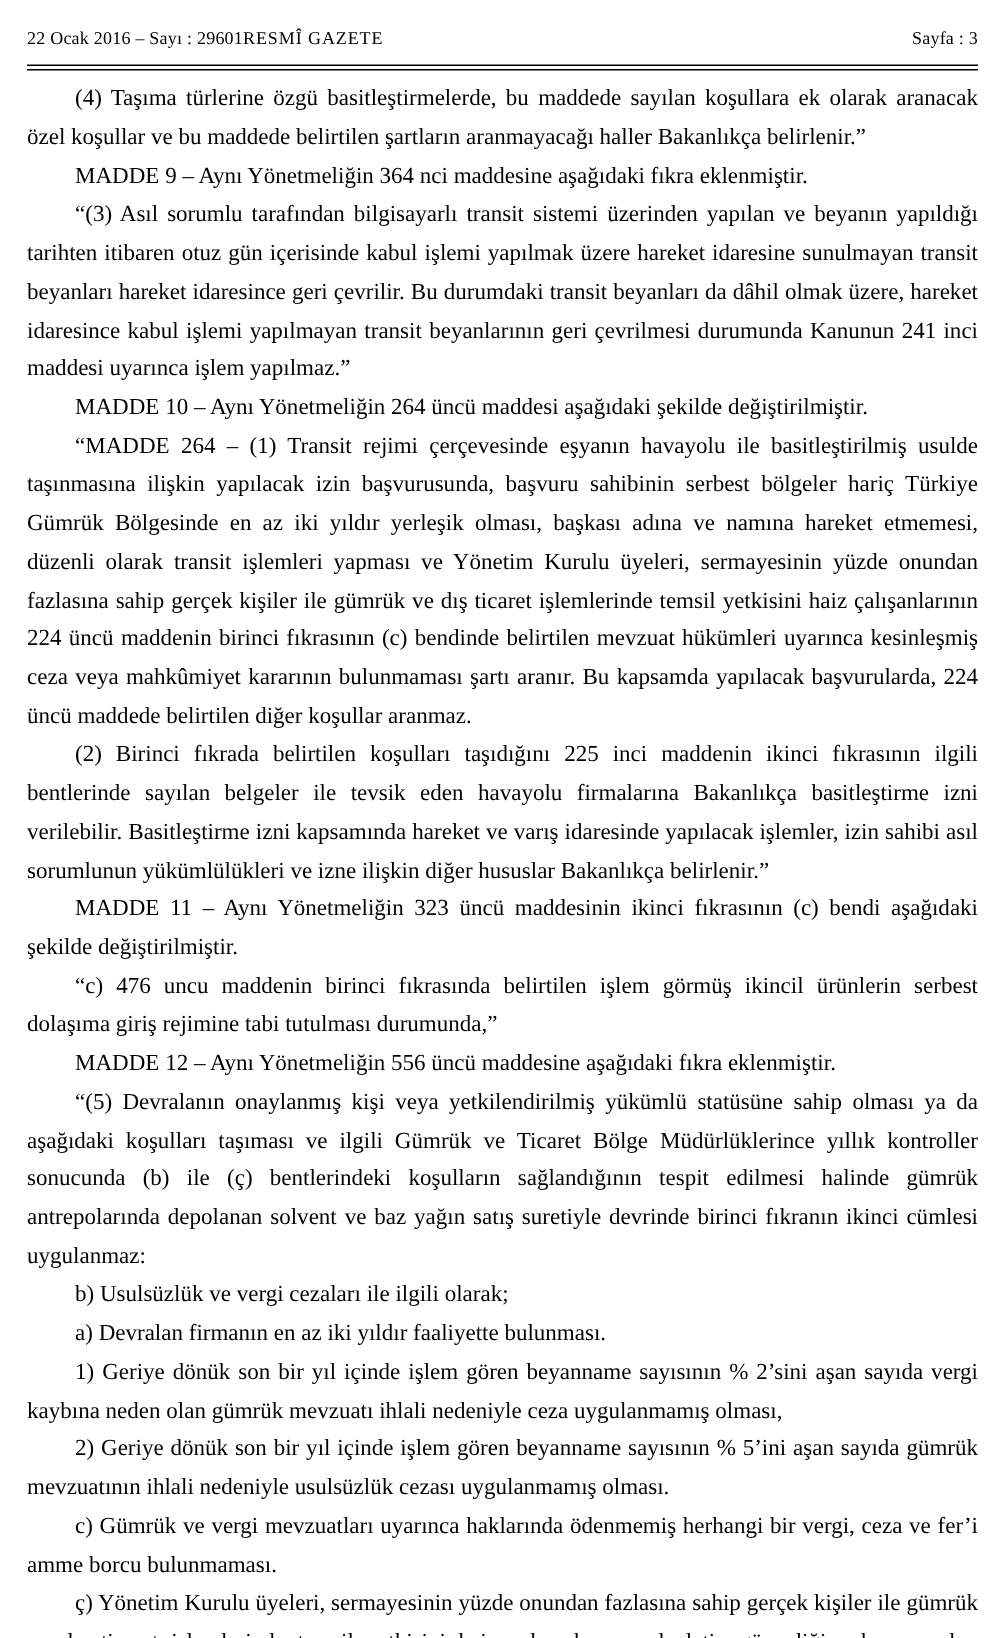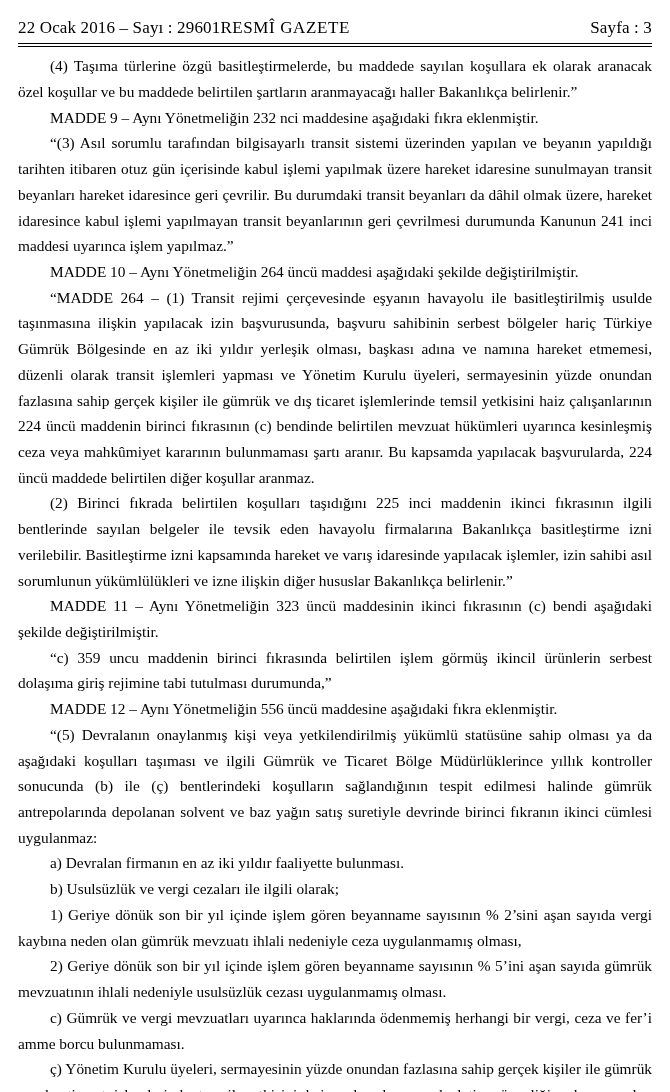--- a/index.html
+++ b/index.html
@@ -21,21 +21,21 @@
     position: relative;
     box-sizing: border-box;
     padding: 0 18px;
   }
 
   
   .header {
     display: flex;
     align-items: baseline;
     justify-content: space-between;
-    font-size: 17px;
+    font-size: 12px;
     letter-spacing: 0.15px;
     padding-top: 18px;
     height: 22px;
     white-space: nowrap;
   }
   .header-left  { flex: 0 0 auto; text-align: left; }
   .header-center{ flex: 1 1 auto; text-align: left; letter-spacing: 0.6px; }
   .header-right { flex: 0 0 auto; text-align: left; }
 
   .rule-double {
@@ -69,30 +69,30 @@
   <div class="header">
     <div class="header-left">22 Ocak 2016 – Sayı : 29601</div>
     <div class="header-center">RESMÎ GAZETE</div>
     <div class="header-right">Sayfa : 3</div>
   </div>
 
   <div class="rule-double"></div>
 
   <div class="body" id="body-text">
       <p><span>(4) Taşıma türlerine özgü basitleştirmelerde, bu maddede sayılan koşullara ek olarak aranacak özel koşullar ve bu maddede belirtilen şartların aranmayacağı haller Bakanlıkça belirlenir.”</span></p>
-      <p><span class="mlabel">MADDE 9</span><span> – Aynı Yönetmeliğin 232 nci maddesine aşağıdaki fıkra eklenmiştir.</span></p>
+      <p><span class="mlabel">MADDE 9</span><span> – Aynı Yönetmeliğin 364 nci maddesine aşağıdaki fıkra eklenmiştir.</span></p>
       <p><span>“(3) Asıl sorumlu tarafından bilgisayarlı transit sistemi üzerinden yapılan ve beyanın yapıldığı tarihten itibaren otuz gün içerisinde kabul işlemi yapılmak üzere hareket idaresine sunulmayan transit beyanları hareket idaresince geri çevrilir. Bu durumdaki transit beyanları da dâhil olmak üzere, hareket idaresince kabul işlemi yapılmayan transit beyanlarının geri çevrilmesi durumunda Kanunun 241 inci maddesi uyarınca işlem yapılmaz.”</span></p>
       <p><span class="mlabel">MADDE 10</span><span> – Aynı Yönetmeliğin 264 üncü maddesi aşağıdaki şekilde değiştirilmiştir.</span></p>
       <p><span class="mlabel">“MADDE 264</span><span> – (1) Transit rejimi çerçevesinde eşyanın havayolu ile basitleştirilmiş usulde taşınmasına ilişkin yapılacak izin başvurusunda, başvuru sahibinin serbest bölgeler hariç Türkiye Gümrük Bölgesinde en az iki yıldır yerleşik olması, başkası adına ve namına hareket etmemesi, düzenli olarak transit işlemleri yapması ve Yönetim Kurulu üyeleri, sermayesinin yüzde onundan fazlasına sahip gerçek kişiler ile gümrük ve dış ticaret işlemlerinde temsil yetkisini haiz çalışanlarının 224 üncü maddenin birinci fıkrasının (c) bendinde belirtilen mevzuat hükümleri uyarınca kesinleşmiş ceza veya mahkûmiyet kararının bulunmaması şartı aranır. Bu kapsamda yapılacak başvurularda, 224 üncü maddede belirtilen diğer koşullar aranmaz.</span></p>
       <p><span>(2) Birinci fıkrada belirtilen koşulları taşıdığını 225 inci maddenin ikinci fıkrasının ilgili bentlerinde sayılan belgeler ile tevsik eden havayolu firmalarına Bakanlıkça basitleştirme izni verilebilir. Basitleştirme izni kapsamında hareket ve varış idaresinde yapılacak işlemler, izin sahibi asıl sorumlunun yükümlülükleri ve izne ilişkin diğer hususlar Bakanlıkça belirlenir.”</span></p>
       <p><span class="mlabel">MADDE 11</span><span> – Aynı Yönetmeliğin 323 üncü maddesinin ikinci fıkrasının (c) bendi aşağıdaki şekilde değiştirilmiştir.</span></p>
-      <p><span>“c) 359 uncu maddenin birinci fıkrasında belirtilen işlem görmüş ikincil ürünlerin serbest dolaşıma giriş rejimine tabi tutulması durumunda,”</span></p>
+      <p><span>“c) 476 uncu maddenin birinci fıkrasında belirtilen işlem görmüş ikincil ürünlerin serbest dolaşıma giriş rejimine tabi tutulması durumunda,”</span></p>
       <p><span class="mlabel">MADDE 12</span><span> – Aynı Yönetmeliğin 556 üncü maddesine aşağıdaki fıkra eklenmiştir.</span></p>
       <p><span>“(5) Devralanın onaylanmış kişi veya yetkilendirilmiş yükümlü statüsüne sahip olması ya da aşağıdaki koşulları taşıması ve ilgili Gümrük ve Ticaret Bölge Müdürlüklerince yıllık kontroller sonucunda (b) ile (ç) bentlerindeki koşulların sağlandığının tespit edilmesi halinde gümrük antrepolarında depolanan solvent ve baz yağın satış suretiyle devrinde birinci fıkranın ikinci cümlesi uygulanmaz:</span></p>
+      <p><span>b) Usulsüzlük ve vergi cezaları ile ilgili olarak;</span></p>
       <p><span>a) Devralan firmanın en az iki yıldır faaliyette bulunması.</span></p>
-      <p><span>b) Usulsüzlük ve vergi cezaları ile ilgili olarak;</span></p>
       <p><span>1) Geriye dönük son bir yıl içinde işlem gören beyanname sayısının % 2’sini aşan sayıda vergi kaybına neden olan gümrük mevzuatı ihlali nedeniyle ceza uygulanmamış olması,</span></p>
       <p><span>2) Geriye dönük son bir yıl içinde işlem gören beyanname sayısının % 5’ini aşan sayıda gümrük mevzuatının ihlali nedeniyle usulsüzlük cezası uygulanmamış olması.</span></p>
       <p><span>c) Gümrük ve vergi mevzuatları uyarınca haklarında ödenmemiş herhangi bir vergi, ceza ve fer’i amme borcu bulunmaması.</span></p>
       <p><span>ç) Yönetim Kurulu üyeleri, sermayesinin yüzde onundan fazlasına sahip gerçek kişiler ile gümrük ve dış ticaret işlemlerinde temsil yetkisini haiz çalışanlarının; devletin güvenliğine karşı suçlar, anayasal düzene ve bu düzenin işleyişine karşı suçlar, devlet sırlarına karşı suçlar ve casusluk, zimmet, irtikâp, rüşvet, güveni kötüye kullanma, hırsızlık, dolandırıcılık, sahtecilik, inancı kötüye kullanma, hileli iflas, yalan tanıklık, suç uydurma ve iftira suçları ile ihaleye</span></p>
     </div>
 
 </div>
 
 </body></html>

